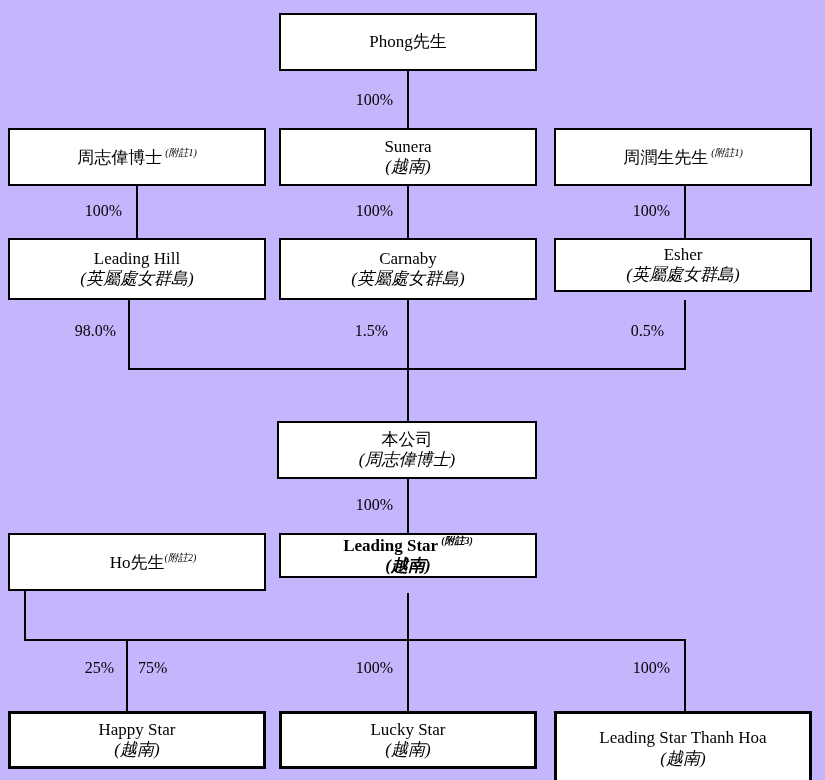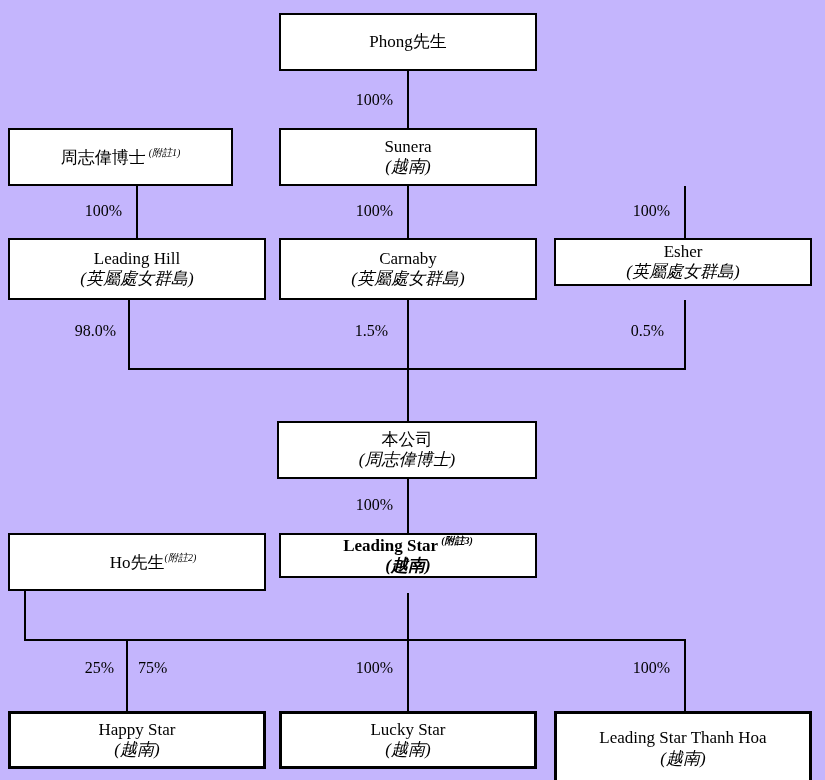--- a/index.html
+++ b/index.html
@@ -78,53 +78,58 @@
 
   <div class="node" style="left:279px; top:13px; width:258px; height:58px;">
     <div class="node-name">
       <span>Phong先生</span>
     </div>
   </div>
 
   <div class="ln ln-v" style="left:407px; top:71px; height:57px;"></div>
   <div class="pct" style="left:307px; top:91px; width:86px;">100%</div>
 
-  <div class="node" style="left:8px; top:128px; width:225px; height:58px;">
+  <div class="node" style="left:8px; top:128px; width:258px; height:58px;">
     <div class="node-name">
       <span>周志偉博士</span><span class="note-ref spaced">(附註1)</span>
     </div>
   </div>
 
   <div class="node" style="left:279px; top:128px; width:258px; height:58px;">
     <div class="node-name">
       <span>Sunera</span>
     </div>
     <div class="node-jur">(越南)</div>
   </div>
 
+  <div class="node" style="left:554px; top:128px; width:258px; height:58px;">
+    <div class="node-name">
+      <span>周潤生先生</span><span class="note-ref spaced">(附註1)</span>
+    </div>
+  </div>
 
   <div class="ln ln-v" style="left:136px; top:186px; height:52px;"></div>
   <div class="ln ln-v" style="left:407px; top:186px; height:52px;"></div>
   <div class="ln ln-v" style="left:684px; top:186px; height:52px;"></div>
 
   <div class="pct" style="left:36px; top:202px; width:86px;">100%</div>
   <div class="pct" style="left:307px; top:202px; width:86px;">100%</div>
   <div class="pct" style="left:584px; top:202px; width:86px;">100%</div>
 
   <div class="node" style="left:8px; top:238px; width:258px; height:62px;">
     <div class="node-name">Leading Hill</div>
     <div class="node-jur">(英屬處女群島)</div>
   </div>
 
   <div class="node" style="left:279px; top:238px; width:258px; height:62px;">
     <div class="node-name">Carnaby</div>
     <div class="node-jur">(英屬處女群島)</div>
   </div>
 
-  <div class="node" style="left:554px; top:238px; width:258px; height:48px;">
+  <div class="node" style="left:554px; top:238px; width:258px; height:54px;">
     <div class="node-name">Esher</div>
     <div class="node-jur">(英屬處女群島)</div>
   </div>
 
   <div class="ln ln-v" style="left:128px; top:300px; height:70px;"></div>
   <div class="ln ln-v" style="left:407px; top:300px; height:70px;"></div>
   <div class="ln ln-v" style="left:684px; top:300px; height:70px;"></div>
 
   <div class="pct" style="left:28px; top:322px; width:88px;">98.0%</div>
   <div class="pct" style="left:300px; top:322px; width:88px;">1.5%</div>

